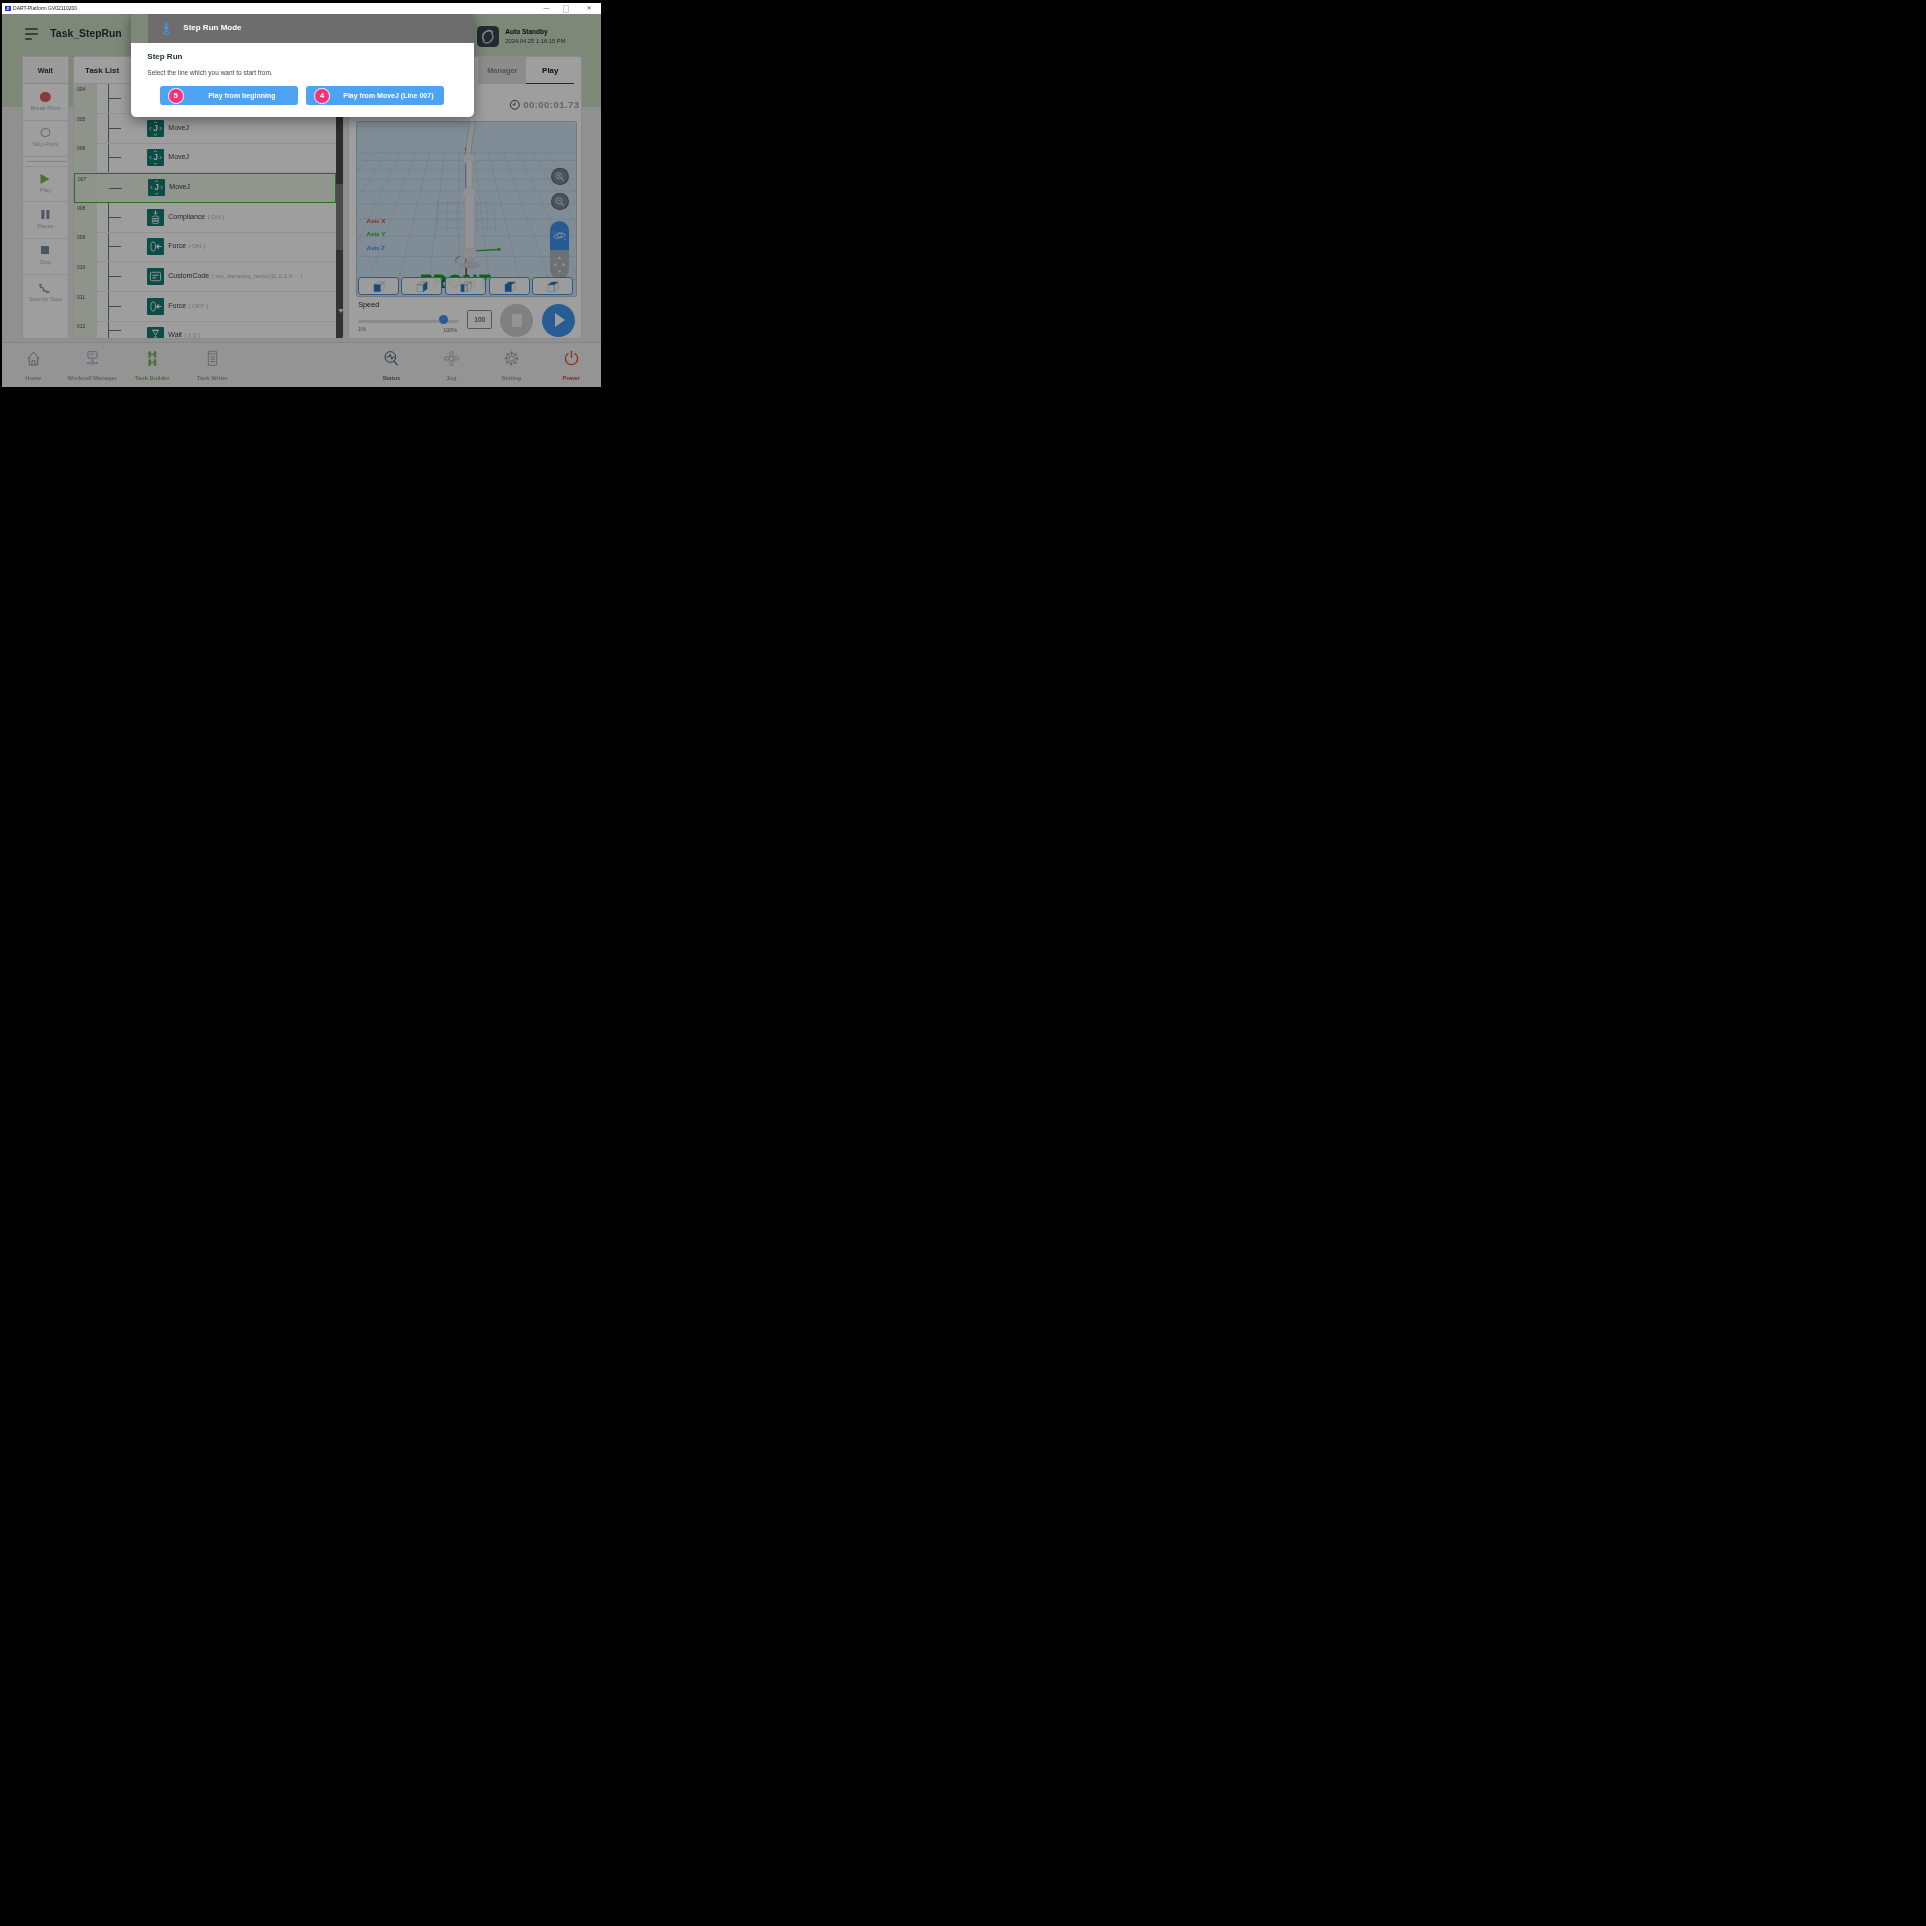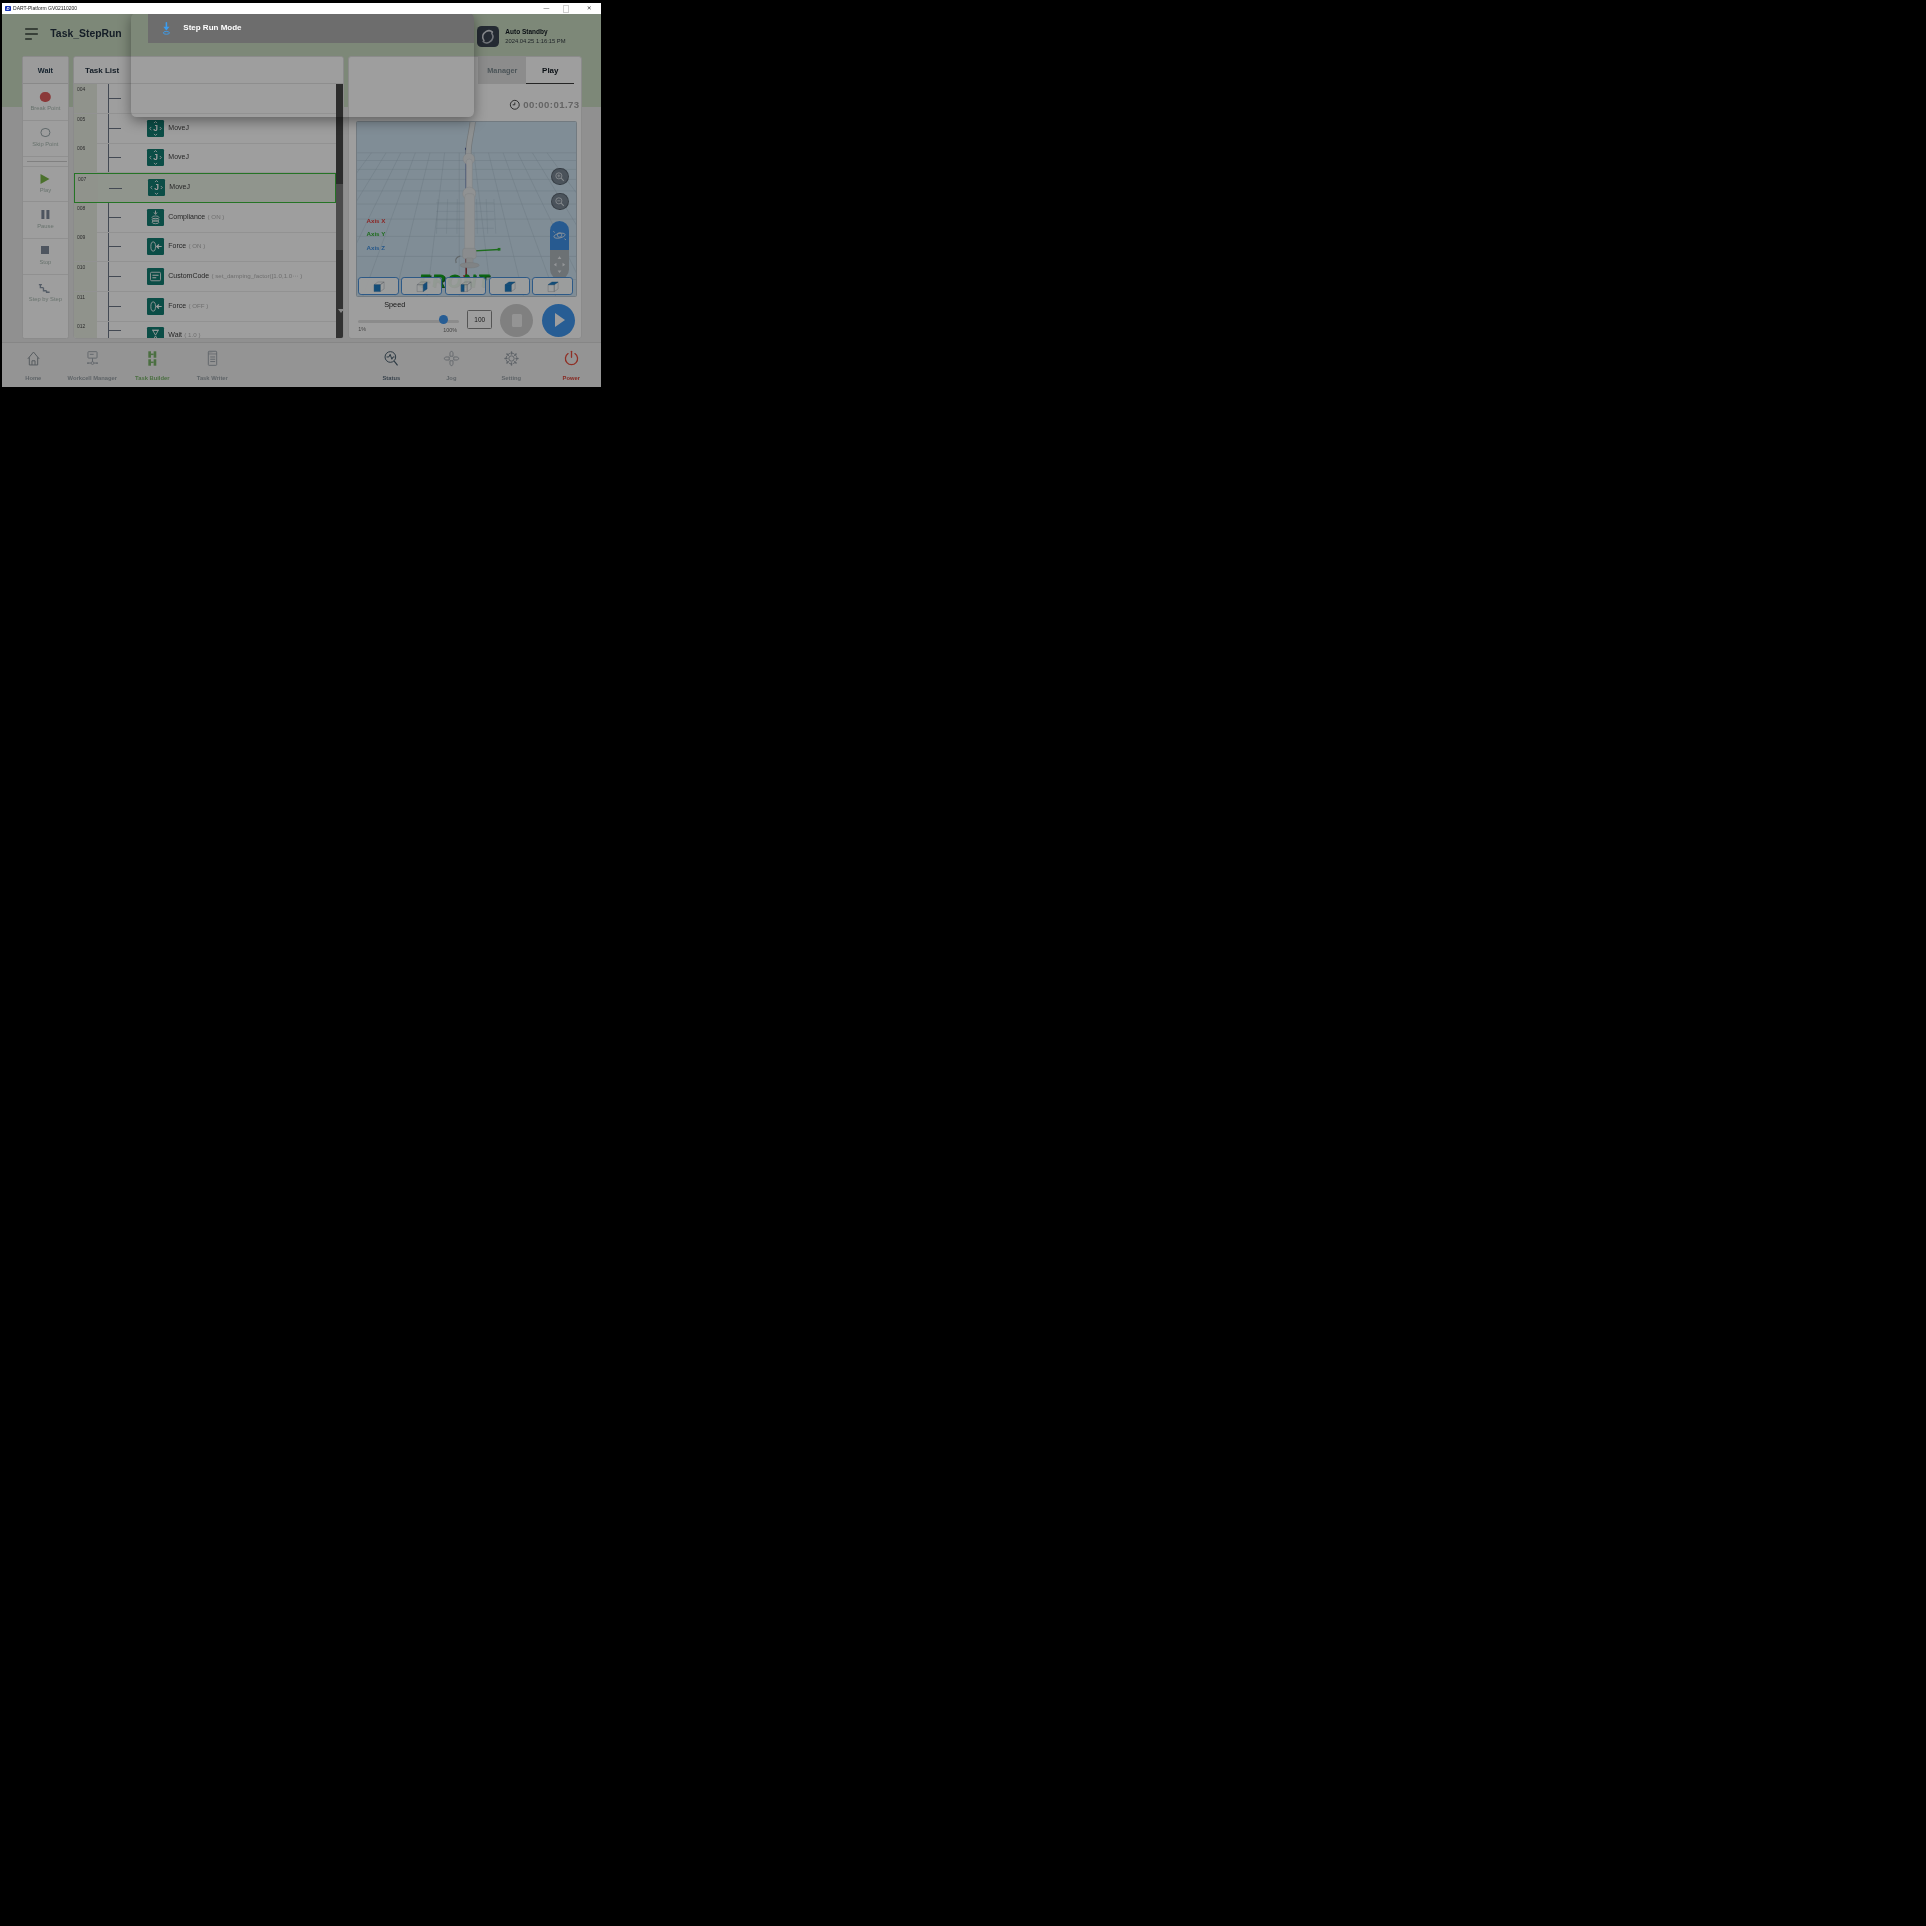--- a/index.html
+++ b/index.html
@@ -70,21 +70,21 @@
   .axis-y{top:108px;color:#2fae2f;}
   .axis-z{top:122px;color:#3e8ede;}
   .zoom-btn{position:absolute;left:194px;width:17.7px;height:17.7px;border-radius:50%;background:rgba(96,108,120,.78);border:0.8px solid rgba(70,80,90,.6);box-sizing:border-box;}
   .zoom-in{top:46px;} .zoom-out{top:71px;}
   .pill{position:absolute;left:193px;top:99px;width:19px;height:58px;}
   .pill-top{position:absolute;left:0;top:0;width:19px;height:29px;background:#4092e8;border-radius:9.6px 9.6px 0 0;}
   .pill-bottom{position:absolute;left:0;top:29px;width:19px;height:29px;background:#aeb6bc;border-radius:0 0 9.6px 9.6px;}
   .cube-row{position:absolute;top:220px;height:18px;}
   .cube-btn{position:absolute;top:0;width:41px;height:18px;background:rgba(255,255,255,.92);border:0.6px solid #4a90d9;border-radius:3.1px;box-sizing:border-box;text-align:center;}
   .cube-btn svg{margin-top:1.9px;}
-  .speed-label{position:absolute;left:8.9px;top:243px;font-size:7.3px;color:#2b2b2b;margin-left:26px;}
+  .speed-label{position:absolute;left:8.9px;top:243px;font-size:7.3px;color:#2b2b2b;}
   .slider-track{position:absolute;left:8.9px;top:263px;width:101px;height:3.1px;background:#e0e0e0;border-radius:1.5px;}
   .slider-thumb{position:absolute;left:90px;top:258px;width:8.9px;height:8.9px;border-radius:50%;background:#3f97ef;}
   .speed-min{position:absolute;left:8.9px;top:269px;font-size:5.4px;color:#6f6f6f;}
   .speed-max{position:absolute;left:94px;top:270px;font-size:5.4px;color:#6f6f6f;}
   .speed-box{position:absolute;left:118px;top:253px;width:25px;height:19px;border:0.6px solid #8a8a8a;border-radius:1.5px;box-sizing:border-box;background:#fff;text-align:center;line-height:18px;font-size:6.5px;color:#2b2b2b;}
   .stop-big{position:absolute;left:151px;top:247px;width:33px;height:33px;border-radius:50%;background:#cfcfcf;}
   .stop-big .sq{position:absolute;left:50%;top:50%;width:10px;height:13px;margin:-6.5px 0 0 -5px;background:#efefef;border-radius:1.5px;}
   .play-big{position:absolute;left:193px;top:247px;width:33px;height:33px;border-radius:50%;background:#3f97ef;}
   .play-big .tri{position:absolute;left:13px;top:9.2px;width:0;height:0;border-left:10px solid #fff;border-top:7.3px solid transparent;border-bottom:7.3px solid transparent;}
   
@@ -561,16 +561,28 @@
   <div class="modal">
     <div class="modal-header">
       <svg class="abs" style="left:12.3px;top:8.5px;" width="10.8" height="14" viewBox="0 0 28 36">
         <path d="M14 2 V18" stroke="#3b9df0" stroke-width="4" stroke-linecap="round"></path>
         <path d="M6 12 L14 22 L22 12" fill="#3b9df0" stroke="none"></path>
         <ellipse cx="14" cy="28" rx="8" ry="3.6" fill="none" stroke="#3b9df0" stroke-width="2.4"></ellipse>
       </svg>
       <div class="modal-title">Step Run Mode</div>
       <div class="modal-close">✕</div>
     </div>
+    <div class="modal-body">
+      <div class="modal-heading">Step Run</div>
+      <div class="modal-desc">Select the line which you want to start from.</div>
+      <div class="modal-btn mbtn-1">
+        <div class="badge">5</div>
+        <div class="blabel">Play from beginning</div>
+      </div>
+      <div class="modal-btn mbtn-2">
+        <div class="badge">4</div>
+        <div class="blabel">Play from MoveJ (Line 007)</div>
+      </div>
+    </div>
   </div>
 
 </div>
 
 
 </body></html>

